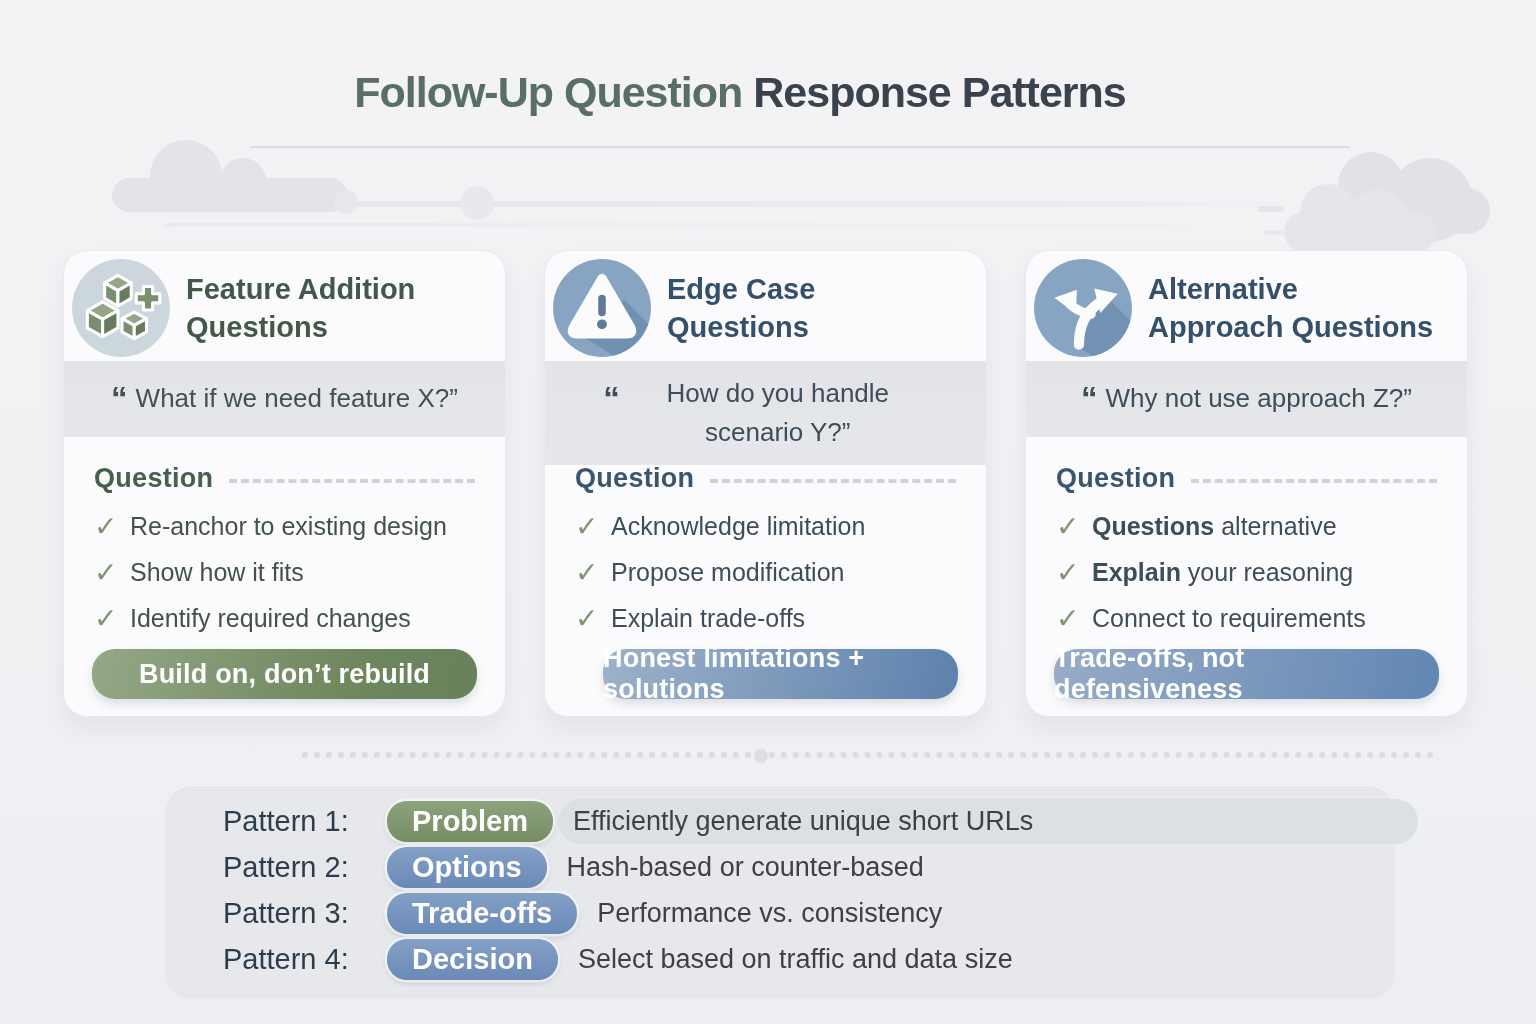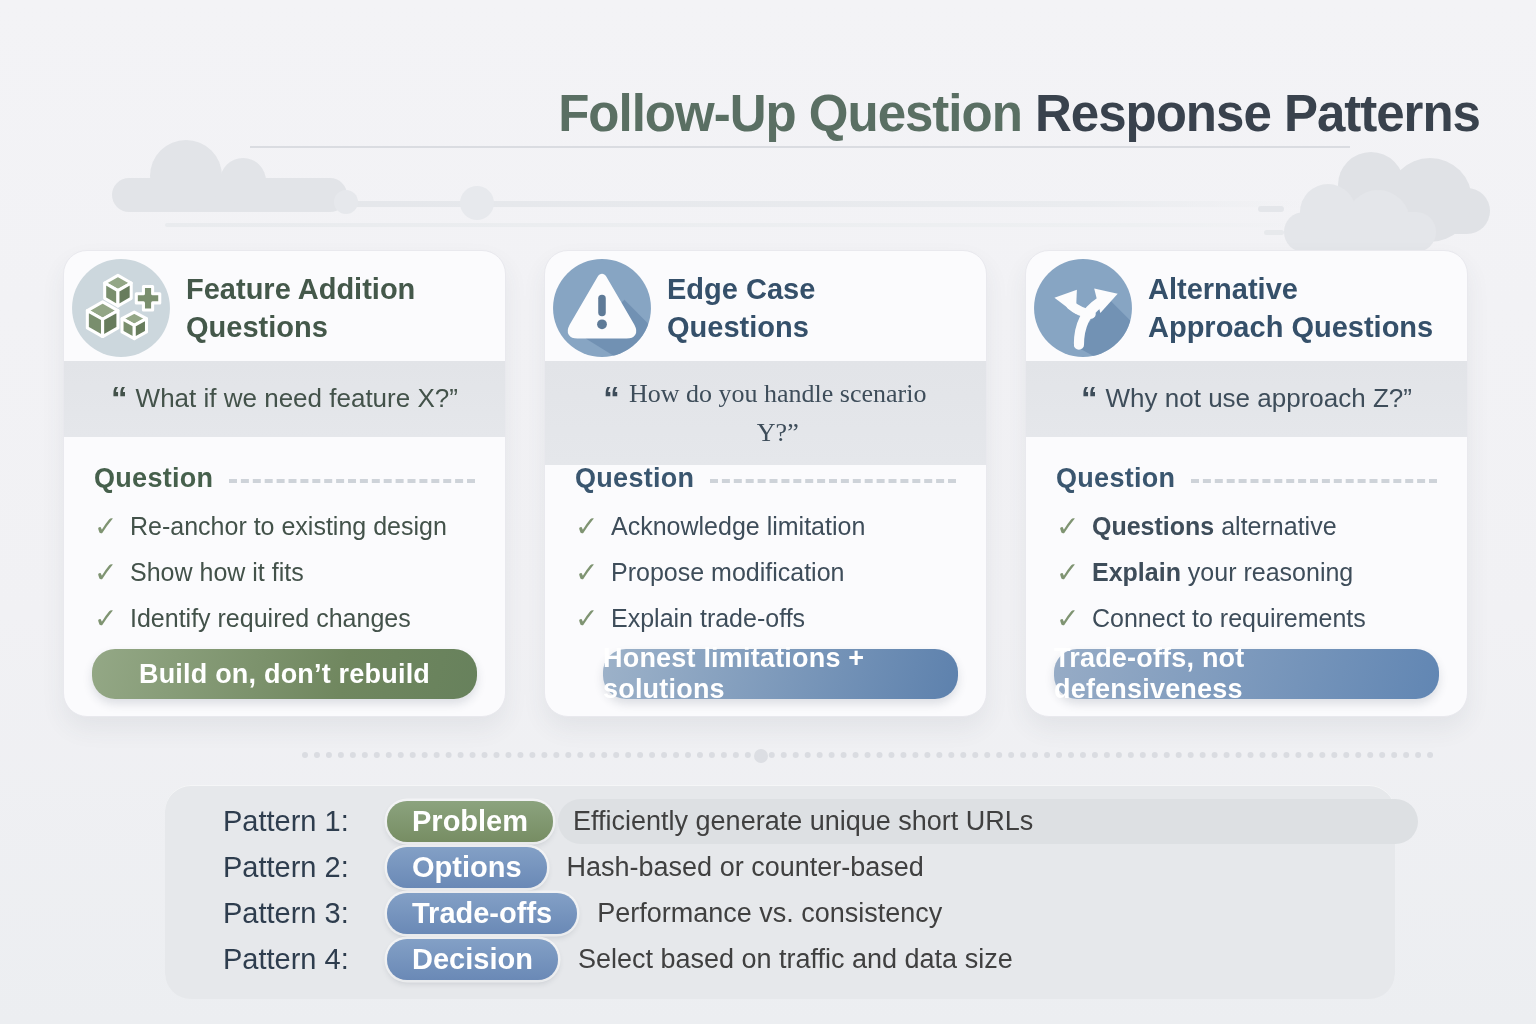--- a/index.html
+++ b/index.html
@@ -5,22 +5,22 @@
   html,body{margin:0;padding:0;}
   body{
     width:1536px;height:1024px;overflow:hidden;position:relative;
     background:linear-gradient(180deg,#f3f3f6 0%,#f1f1f4 60%,#eceef1 100%);
     font-family:"Liberation Sans","DejaVu Sans",sans-serif;
     -webkit-font-smoothing:antialiased;
   }
   .stage{position:absolute;inset:0;}
 
   
-  .main-title{position:absolute;top:84px;left:0;width:1480px;text-align:right;
-    font-size:51px;letter-spacing:-1px;white-space:nowrap;}
+  .main-title{position:absolute;top:68px;left:0;width:1480px;text-align:center;
+    font-size:43px;letter-spacing:-1px;white-space:nowrap;}
   .t-green{color:#5a6f63;font-weight:700;}
   .t-dark{color:#39424d;font-weight:600;}
   .title-underline{position:absolute;top:146px;left:250px;width:1100px;height:2px;background:#dadce1;}
 
   
   .deco-line1{position:absolute;top:201px;left:230px;width:1075px;height:6px;border-radius:3px;
     background:linear-gradient(90deg,#e4e6ea,#eaecef 80%,rgba(234,236,239,0));}
   .deco-line2{position:absolute;top:223px;left:165px;width:1140px;height:4px;border-radius:2px;
     background:linear-gradient(90deg,#e9ebee,#eef0f2 85%,rgba(238,240,242,0));}
   .cloud{position:absolute;background:#e2e4e8;border-radius:24px;}
@@ -47,21 +47,21 @@
   .card.b{--accent:#3a566f;--txt:#3e4d5a;--title:#35506a;}
 
   .card-header{display:flex;align-items:center;height:110px;padding:2px 12px 0 6px;}
   .icon{width:102px;height:102px;flex:none;}
   .card-title{margin-left:14px;font-size:29px;font-weight:700;line-height:1.32;color:var(--title);}
 
   .quote-zone{position:absolute;top:110px;left:0;right:0;height:106px;}
   .quote-band{background:linear-gradient(180deg,#e2e4e8,#e5e7eb);padding:13px 14px;text-align:center;
     font-size:26px;color:var(--txt);line-height:1.5;}
   .qmark{font-size:33px;font-weight:700;margin-right:8px;vertical-align:-3px;}
-  .card.c2 .qtext{display:inline-block;max-width:300px;vertical-align:top;font-family:Liberation Serif, serif;}
+  .card.c2 .qtext{display:inline-block;max-width:300px;vertical-align:top;}
 
   .question-row{position:absolute;top:212px;left:30px;right:30px;display:flex;align-items:center;}
   .question-label{font-size:27px;font-weight:700;color:var(--accent);letter-spacing:.3px;}
   .dash-rule{flex:1;margin-left:16px;border-top:4px dashed #ced3d9;height:0;transform:translateY(2px);}
 
   .check-list{position:absolute;top:252px;left:30px;right:26px;}
   .check-item{display:flex;align-items:center;height:46px;font-size:25px;color:var(--txt);}
   .check-glyph{color:#7f9472;font-size:28px;font-weight:700;width:36px;flex:none;}
   .check-bold{font-weight:700;white-space:pre;}
   .check-rest{white-space:pre;}

